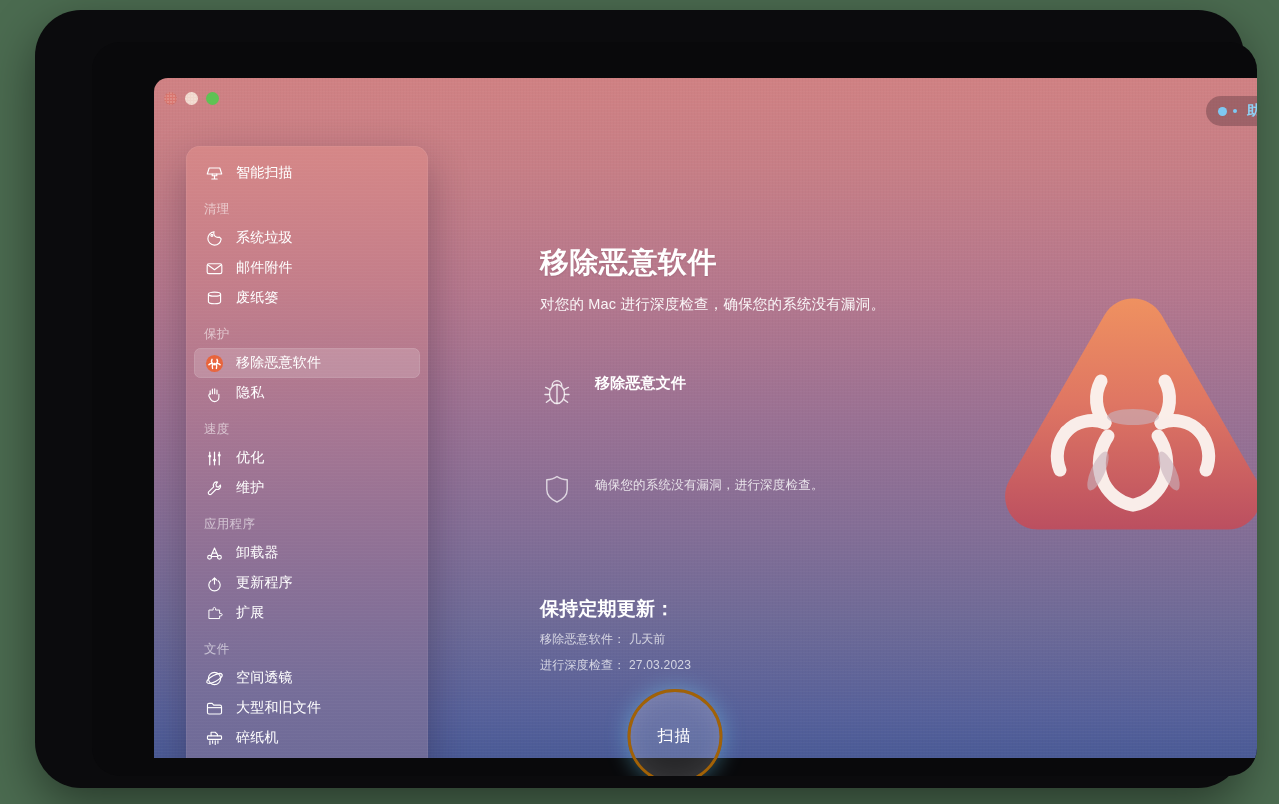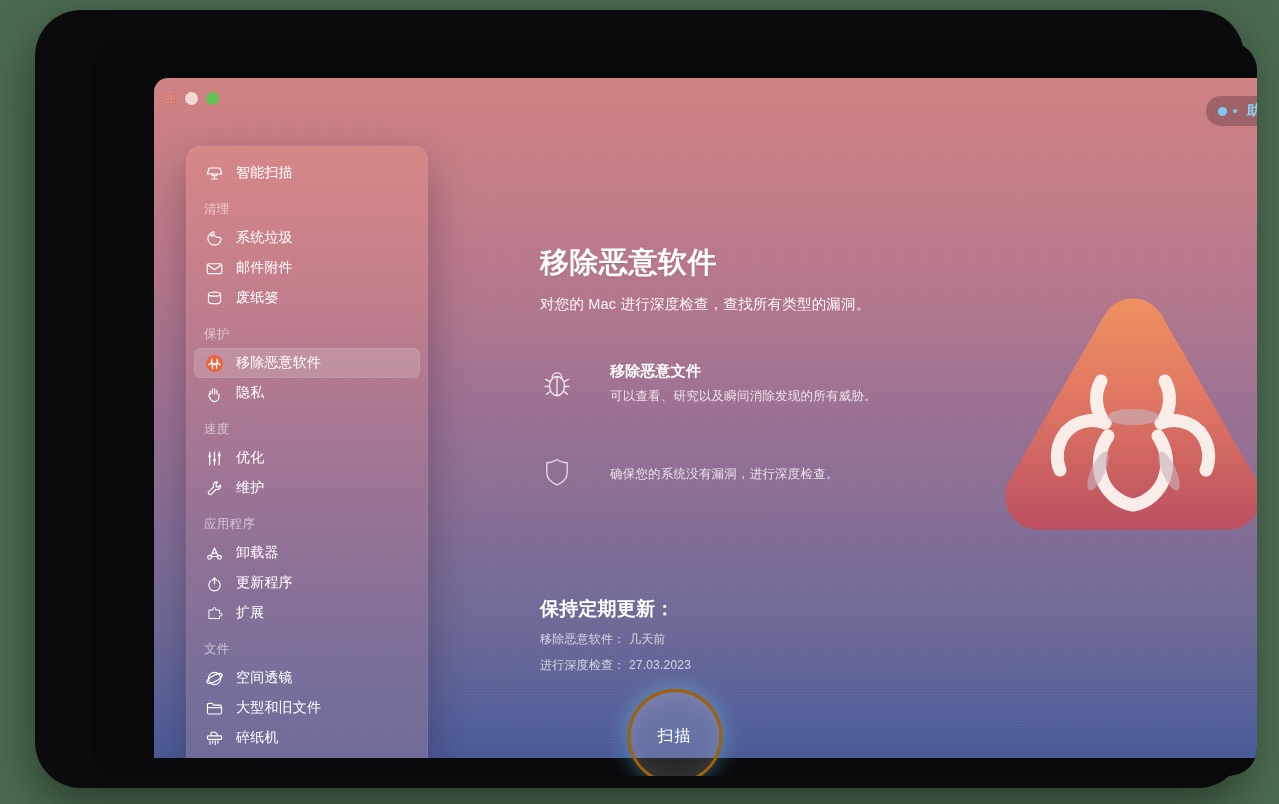--- a/index.html
+++ b/index.html
@@ -157,21 +157,21 @@
   #content-text { position:absolute; left:112px; top:165px; width:420px; }
   #page-title {
     font-size:29px; font-weight:700; color:#ffffff; letter-spacing:.5px;
     text-shadow:0 1px 2px rgba(90,40,60,.18);
   }
   #page-subtitle {
     margin-top:12px;
     font-size:14.5px; color:rgba(255,255,255,.93); letter-spacing:.2px;
   }
 
-  .feature-row { display:flex; gap:36px; margin-top:48px; align-items:center; }
+  .feature-row { display:flex; gap:21px; margin-top:60px; align-items:flex-start; }
   .feature-row:first-of-type { margin-top:48px; }
   .feature-ico { width:34px; flex:0 0 34px; padding-top:2px; display:flex; justify-content:center; }
   .feature-title { font-size:15px; font-weight:700; color:#ffffff; letter-spacing:.2px; }
   .feature-desc { font-size:12.5px; color:rgba(255,255,255,.80); margin-top:7px; letter-spacing:.2px; }
 
   #update-block { position:absolute; left:112px; top:518px; }
   #update-heading { font-size:19px; font-weight:700; color:#ffffff; letter-spacing:.2px; }
   .update-line { font-size:12px; color:rgba(255,255,255,.72); margin-top:9px; letter-spacing:.2px; }
 
   
@@ -216,36 +216,35 @@
         <button id="assistant-btn">
           <span class="dot-lg"></span>
           <span class="dot-sm"></span>
           <span class="assist-label">助手</span>
         </button>
 
         <div id="main">
 
           <div id="content-text">
             <div id="page-title">移除恶意软件</div>
-            <div id="page-subtitle">对您的 Mac 进行深度检查，查找所有类型的漏洞。</div>
+            <div id="page-subtitle">对您的 Mac 进行深度检查，确保您的系统没有漏洞。</div>
 
             <div class="feature-row">
               <div class="feature-ico">
                 <svg width="34" height="34" viewBox="0 0 34 34" fill="none" stroke="rgba(255,255,255,.80)" stroke-width="1.4" stroke-linecap="round">
                   <ellipse cx="17" cy="18" rx="7.5" ry="9.5"></ellipse>
                   <path d="M17 8.6V27.5"></path>
                   <path d="M12.2 9.6a4.8 4.8 0 0 1 9.6 0"></path>
                   <path d="M9.6 13.4 5.6 11.4M24.4 13.4l4-2"></path>
                   <path d="M9.5 18.5H5M24.5 18.5H29"></path>
                   <path d="M10 23.6 6.4 26.3M24 23.6l3.6 2.7"></path>
                 </svg>
               </div>
               <div>
                 <div class="feature-title">移除恶意文件</div>
-                <div class="feature-desc">可以查看、研究以及瞬间消除发现的所有威胁。</div>
               </div>
             </div>
 
             <div class="feature-row">
               <div class="feature-ico">
                 <svg width="34" height="34" viewBox="0 0 34 34" fill="none" stroke="rgba(255,255,255,.72)" stroke-width="1.4" stroke-linejoin="round">
                   <path d="M17 4.5c3 2.2 6.6 3.2 10.2 3.2v9.9c0 6.1-4.1 9.9-10.2 12.4C10.9 27.5 6.8 23.7 6.8 17.6V7.7C10.4 7.7 14 6.7 17 4.5Z"></path>
                 </svg>
               </div>
               <div>

